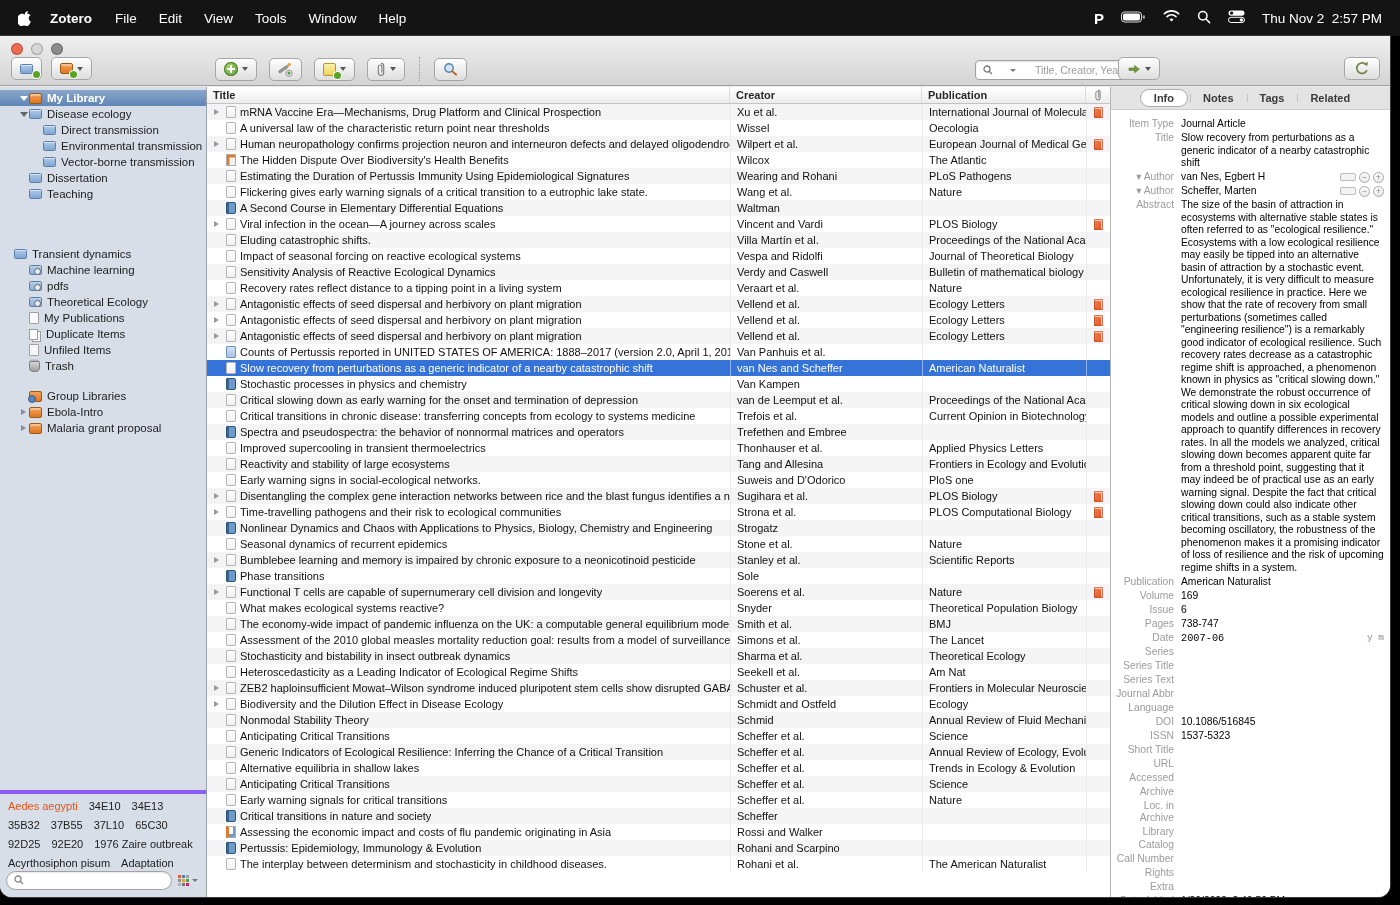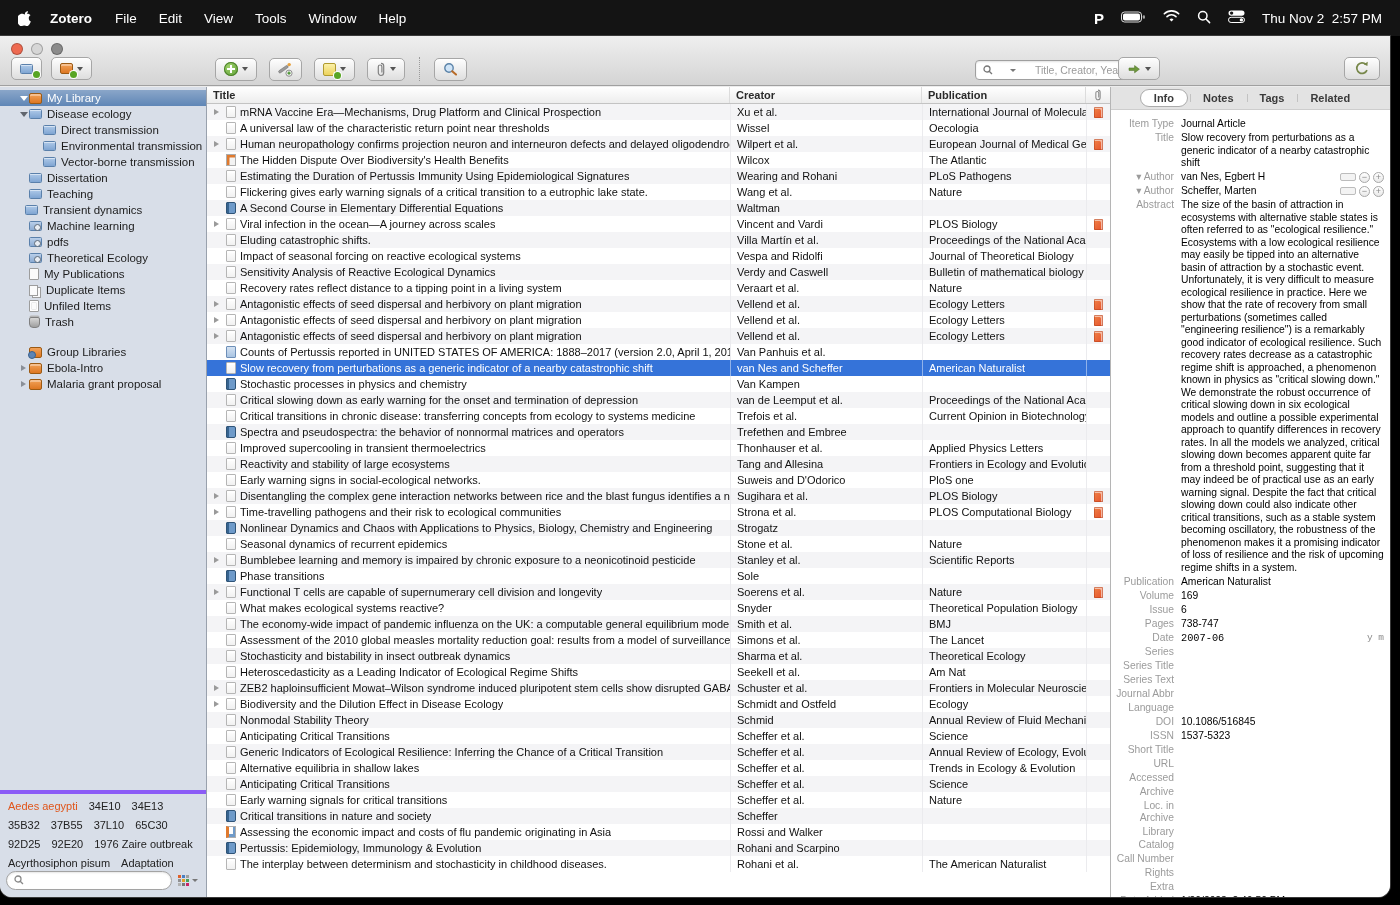--- a/index.html
+++ b/index.html
@@ -35,21 +35,21 @@
   .search-field input::placeholder{color:#9b9b9b}
   .mini-chev{width:0;height:0;border-left:3px solid transparent;border-right:3px solid transparent;border-top:3.5px solid #777;margin-right:2px}
   .locate{position:absolute;left:1118px;top:21px}
   .sync{position:absolute;left:1344px;top:21px;width:36px}
   
   .content{position:absolute;top:51px;left:0;right:0;bottom:0;display:flex}
   
   .sidebar{width:207px;background:#d8dee8;border-right:1px solid #99a1ad;display:flex;flex-direction:column;flex:0 0 auto}
   .collections{flex:1;padding-top:3px;overflow:hidden}
   .srow{height:16px;display:flex;align-items:center;font-size:11.5px;color:#1c1c1c;position:relative}
-  .srow.sel{background:linear-gradient(#8aa6c9,#5f86b6);color:#fff;font-weight:normal}
+  .srow.sel{background:linear-gradient(#8aa6c9,#5f86b6);color:#fff;font-weight:bold}
   .arrowbox{width:11px;display:flex;justify-content:center;flex:0 0 auto}
   .dis-e{width:0;height:0;border-left:4px solid transparent;border-right:4px solid transparent;border-top:5px solid #61666e}
   .dis-c{width:0;height:0;border-top:3.5px solid transparent;border-bottom:3.5px solid transparent;border-left:5px solid #8a8f97}
   .srow.sel .dis-e{border-top-color:#fff}
   .si{flex:0 0 auto;margin-right:5px;position:relative}
   .si-library{width:13px;height:11px;background:linear-gradient(#f2a259,#dd7722);border:1px solid #9c5a13;border-radius:2px;box-shadow:inset 0 2px 0 rgba(255,255,255,.35)}
   .si-folder{width:13px;height:10px;background:linear-gradient(#aec9e8,#7fa5d2);border:1px solid #5a80ab;border-radius:1.5px;box-shadow:inset 0 1px 0 rgba(255,255,255,.5)}
   .si-search-folder{width:13px;height:10px;background:linear-gradient(#b9cfe9,#8cabd2);border:1px solid #5a80ab;border-radius:1.5px}
   .si-search-folder::after{content:"";position:absolute;width:5px;height:5px;border-radius:50%;border:1.4px solid #5e6a78;background:#e8edf4;right:0px;bottom:-1px}
   .si-document{width:10px;height:12px;background:#fbfbfb;border:1px solid #9d9d9d;border-radius:1px}
@@ -263,21 +263,21 @@
           <div class="srow" style="padding-left: 18px;">
             <span class="arrowbox"></span>
             <span class="si si-folder"></span>
             <span class="lbl">Dissertation</span>
           </div>
           <div class="srow" style="padding-left: 18px;">
             <span class="arrowbox"></span>
             <span class="si si-folder"></span>
             <span class="lbl">Teaching</span>
           </div>
-          <div class="srow" style="padding-left: 14px;">
+          <div class="srow" style="padding-left: 3px; margin-top: 44px;">
             <span class="arrowbox"></span>
             <span class="si si-folder"></span>
             <span class="lbl">Transient dynamics</span>
           </div>
           <div class="srow" style="padding-left: 18px;">
             <span class="arrowbox"></span>
             <span class="si si-search-folder"></span>
             <span class="lbl">Machine learning</span>
           </div>
           <div class="srow" style="padding-left: 18px;">

